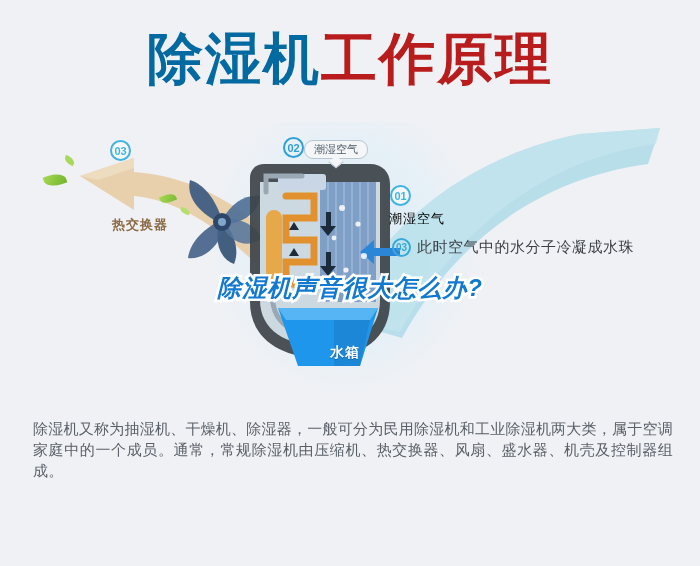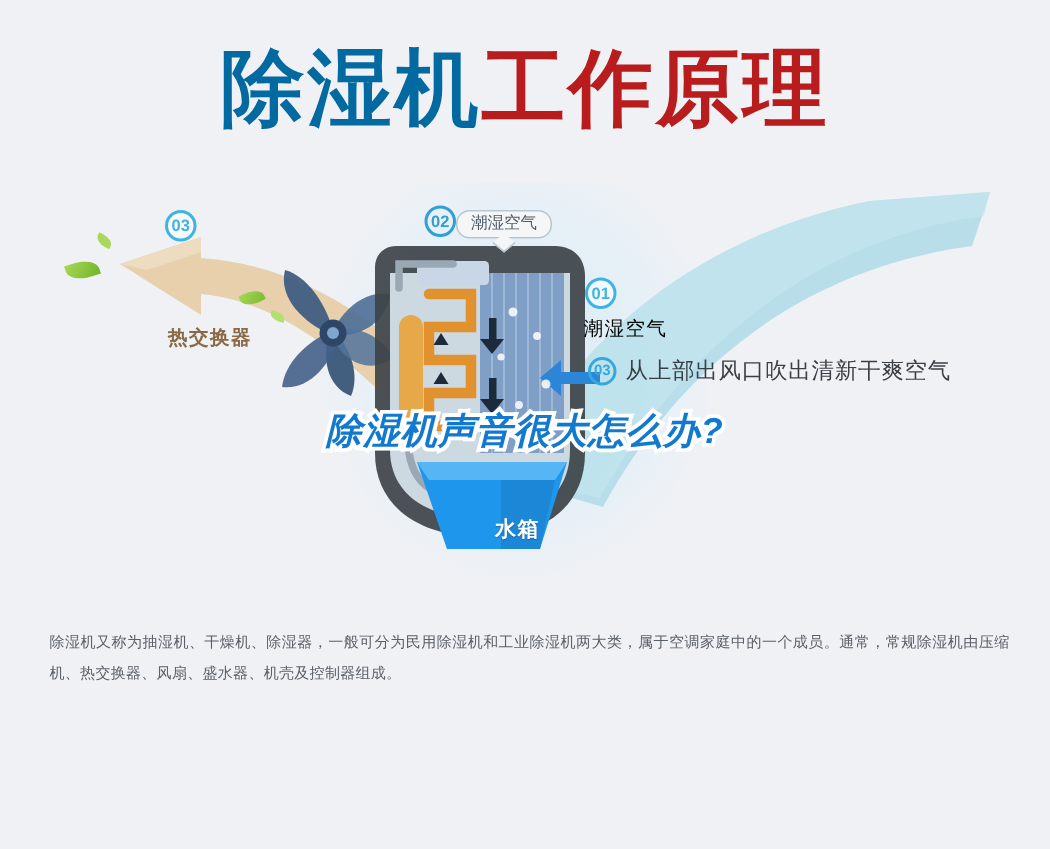--- a/index.html
+++ b/index.html
@@ -242,21 +242,21 @@
 
   
   .body-copy {
     position: absolute;
     left: 33px;
     top: 418px;
     width: 640px;
   }
   .para {
     margin: 0 0 14px 0;
-    font-size: 10px;
+    font-size: 15px;
     line-height: 21px;
     color: #5a6069;
     letter-spacing: 0.2px;
     text-align: justify;
   }
   .para:last-child { margin-bottom: 0; }
 </style>
 </head>
 <body>
 
@@ -364,21 +364,21 @@
     <div class="callout">潮湿空气</div>
 
     <div class="badge b-left">03</div>
     <div class="badge b-top">02</div>
     <div class="badge b-right">01</div>
 
     <div class="label-moist">潮湿空气</div>
 
     <div class="steps">
       <div class="step-row">
-        <span class="step-num">03</span><span class="step-text">从上部出风口吹出清新干爽空气</span>
+        <span class="step-num">03</span><span class="step-text">此时空气中的水分子冷凝成水珠</span>
       </div>
     </div>
   </div>
 
   <div class="overlay-title">除湿机声音很大怎么办?</div>
 
   <div class="body-copy">
     <p class="para">除湿机又称为抽湿机、干燥机、除湿器，一般可分为民用除湿机和工业除湿机两大类，属于空调家庭中的一个成员。通常，常规除湿机由压缩机、热交换器、风扇、盛水器、机壳及控制器组成。</p>
   </div>
 

